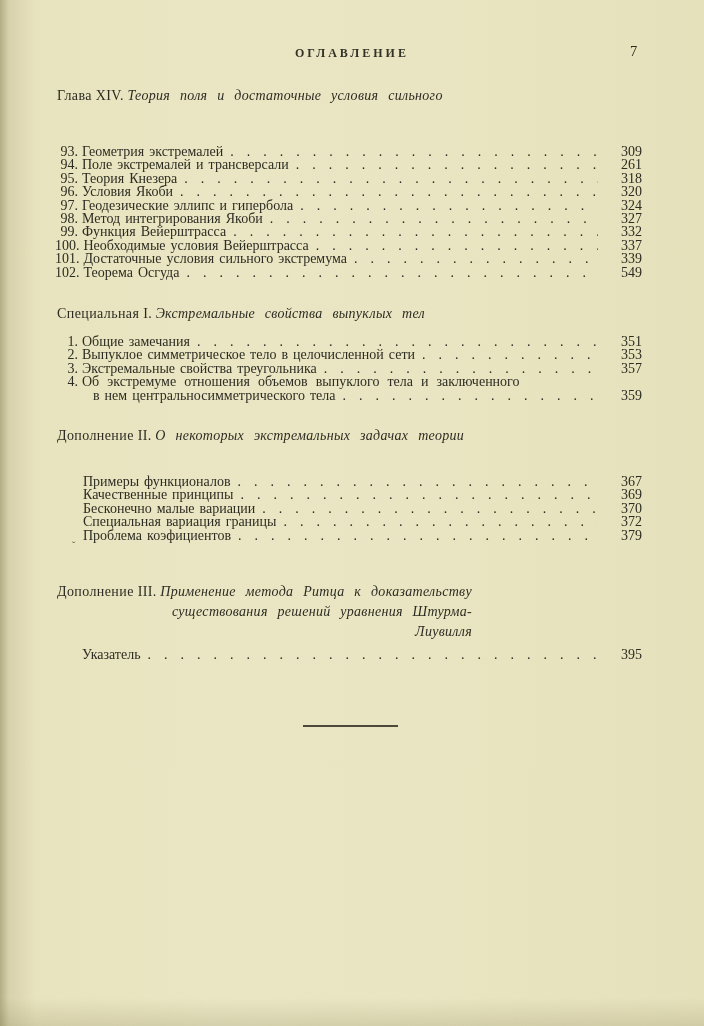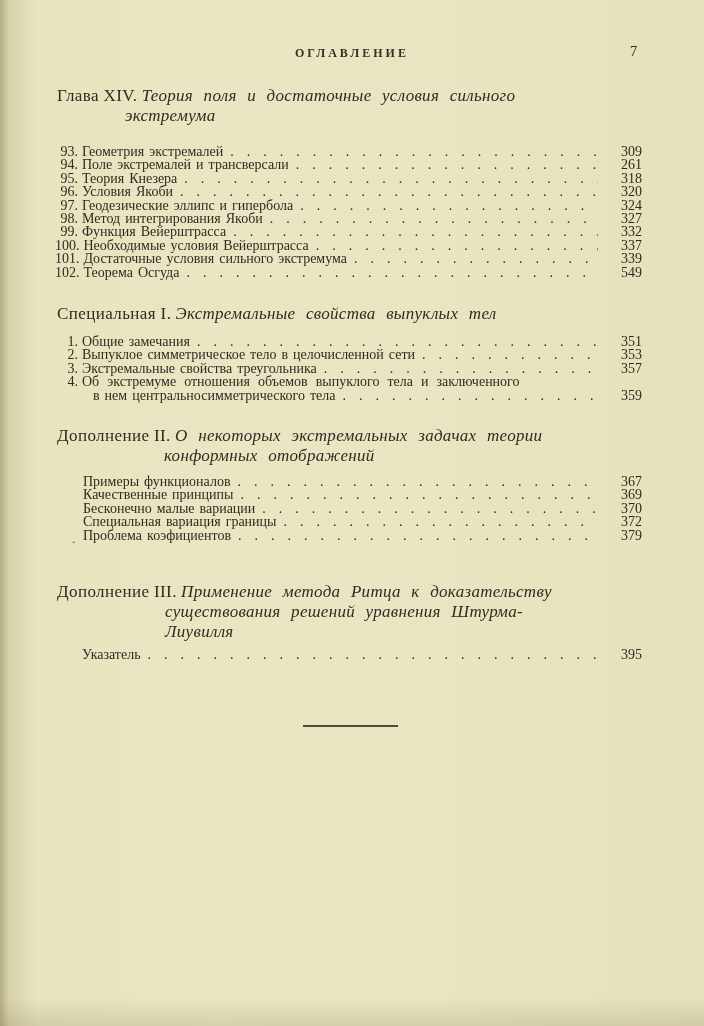--- a/index.html
+++ b/index.html
@@ -12,21 +12,21 @@
       linear-gradient(0deg, rgba(101,92,48,0.16) 0px, rgba(101,92,48,0) 28px),
       linear-gradient(90deg, rgba(96,86,44,0.38) 0px, rgba(96,86,44,0.12) 9px, rgba(96,86,44,0) 36px),
       linear-gradient(90deg, #e7e3bd 0%, #eae6c4 30%, #e9e5c2 62%, #e5e1bb 100%);
   }
   .running-head {
     position:absolute; top:46px; left:0; right:0; text-align:center;
     font-size:12px; font-weight:bold; letter-spacing:3px; color:#333226;
   }
   .folio { position:absolute; top:43px; left:630px; font-size:14.5px; }
 
-  .sec-head { position:absolute; left:57px; font-size:17px; line-height:20px; white-space:nowrap; }
+  .sec-head { position:absolute; left:57px; font-size:14px; line-height:20px; white-space:nowrap;text-align:right; }
   .sec-label { font-style:normal; letter-spacing:0.4px; }
   .sec-title { font-style:italic; word-spacing:6px; letter-spacing:0.3px; }
   .sec-cont { font-style:italic; word-spacing:6px; letter-spacing:0.3px; white-space:nowrap; }
 
   .toc { position:absolute; left:55px; width:587px; }
   .row { display:flex; align-items:baseline; font-size:14px; line-height:13.4px; word-spacing:1.5px; }
   .num { flex:0 0 23px; text-align:right; margin-right:4px; white-space:nowrap; }
   .ttl { white-space:nowrap; }
   .stretch { word-spacing:4.5px; }
   .leader { flex:1 1 auto; overflow:hidden; white-space:nowrap; margin:0 8px 0 7px; }
@@ -46,21 +46,20 @@
 <body>
 
 <div class="page">
 
   <div class="running-head">ОГЛАВЛЕНИЕ</div>
   <div class="folio">7</div>
 
   <div class="sec-head" style="top:86px;">
     <span class="sec-label">Глава XIV.</span>
     <span class="sec-title">Теория поля и достаточные условия сильного</span>
-    <div class="sec-cont" style="margin-left:68px;">экстремума</div>
   </div>
 
   <div class="toc" style="top:145px;">
     <div class="row">
       <span class="num">93.</span>
       <span class="ttl">Геометрия экстремалей</span>
       <span class="leader"></span>
       <span class="pg">309</span>
     </div>
     <div class="row">
@@ -150,21 +149,20 @@
     <div class="row indent-wrap">
       <span class="ttl">в нем центральносимметрического тела</span>
       <span class="leader"></span>
       <span class="pg">359</span>
     </div>
   </div>
 
   <div class="sec-head" style="top:426px;">
     <span class="sec-label">Дополнение II.</span>
     <span class="sec-title">О некоторых экстремальных задачах теории</span>
-    <div class="sec-cont" style="margin-left:107px;">конформных отображений</div>
   </div>
 
   <div class="toc" style="top:475px;">
     <div class="row plain-row">
       <span class="ttl">Примеры функционалов</span>
       <span class="leader"></span>
       <span class="pg">367</span>
     </div>
     <div class="row plain-row">
       <span class="ttl">Качественные принципы</span>

